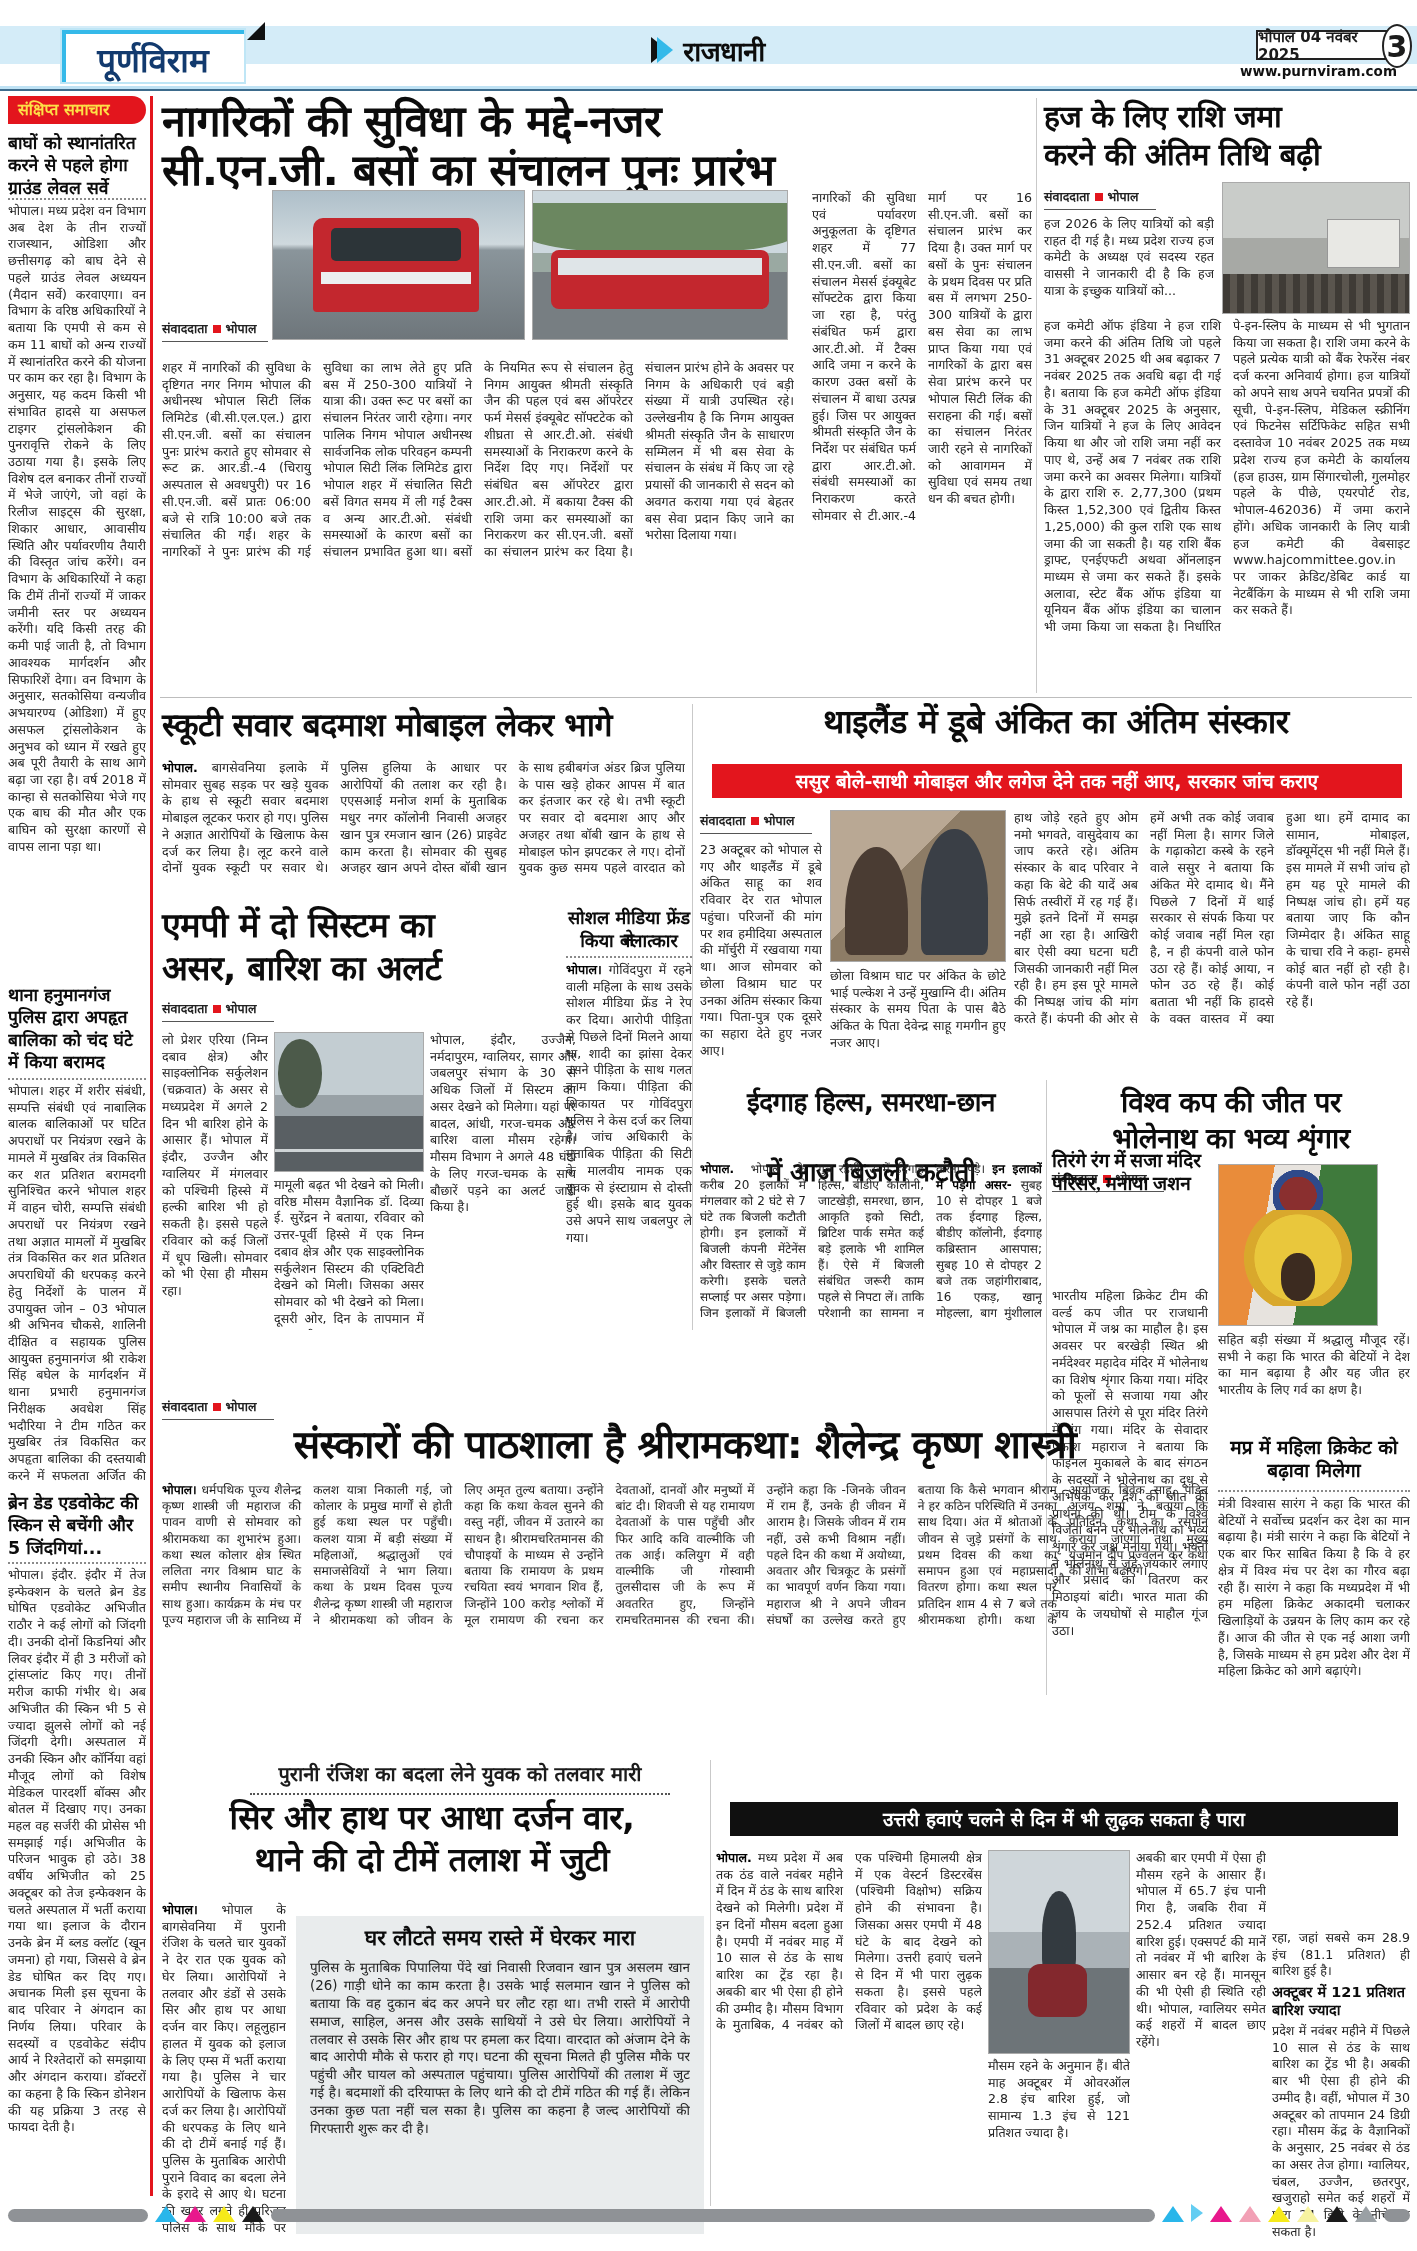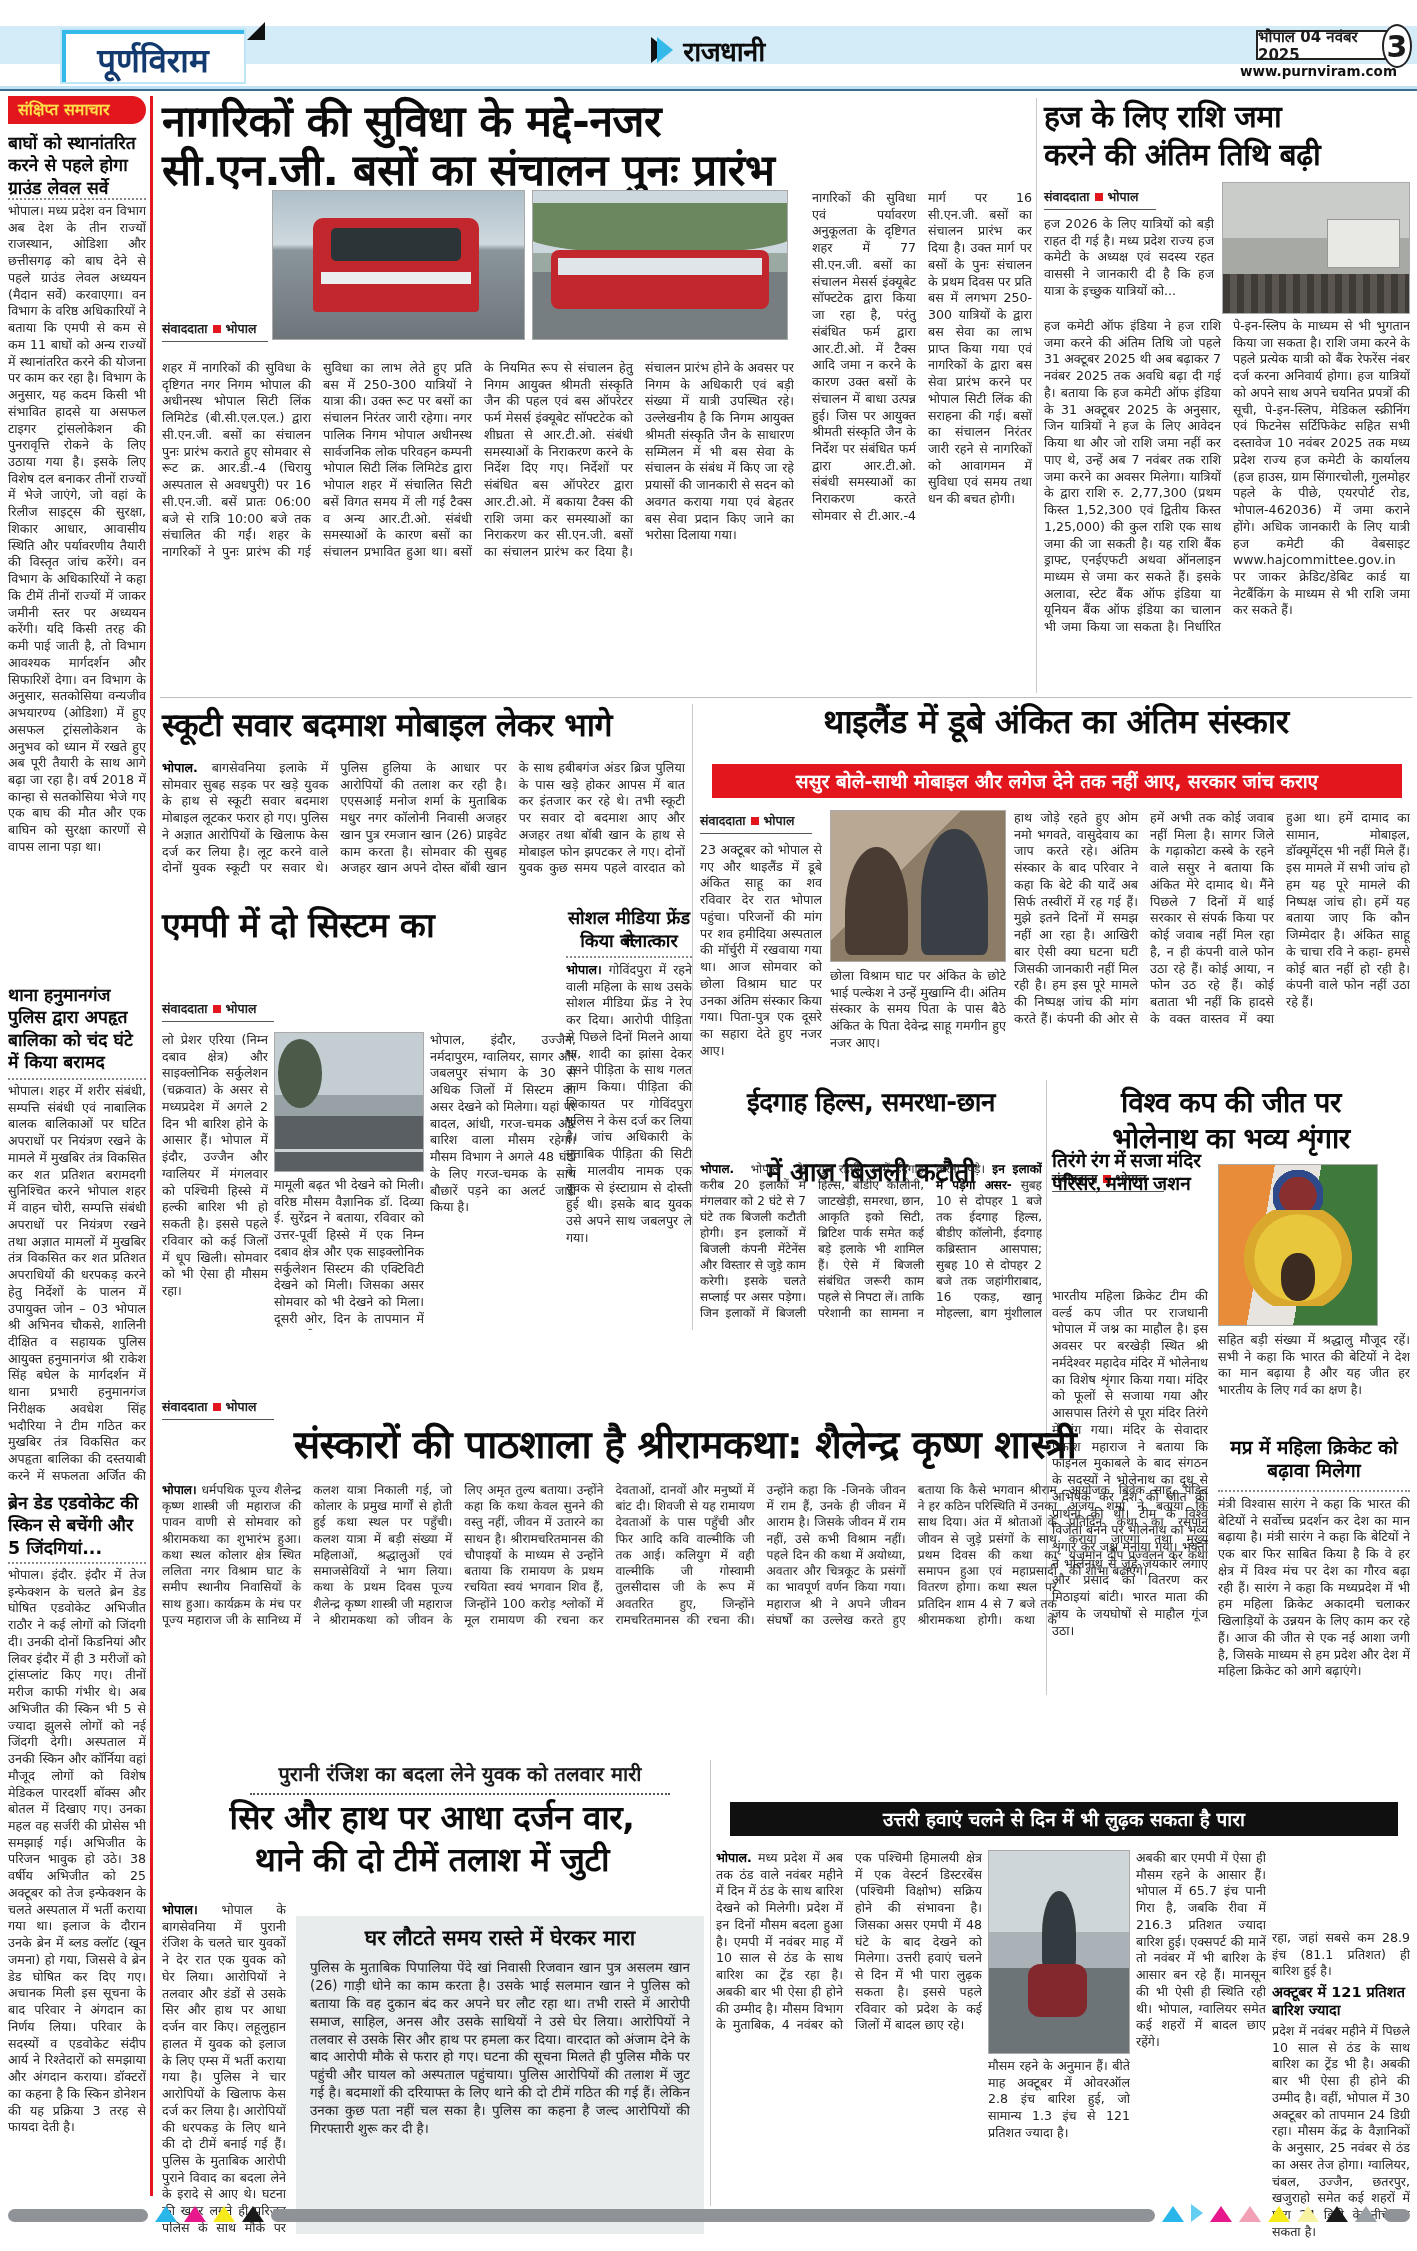--- a/index.html
+++ b/index.html
@@ -169,20 +169,21 @@
   </div>
   <div class="photo ph-ankit" style="left:830px;top:810px;width:176px;height:152px;">
     <span class="s1"></span>
     <span class="s2"></span>
   </div>
   <div class="abs body" style="left:700px;top:842px;width:122px;height:222px;">23 अक्टूबर को भोपाल से गए और थाइलैंड में डूबे अंकित साहू का शव रविवार देर रात भोपाल पहुंचा। परिजनों की मांग पर शव हमीदिया अस्पताल की मॉर्चुरी में रखवाया गया था। आज सोमवार को छोला विश्राम घाट पर उनका अंतिम संस्कार किया गया। पिता-पुत्र एक दूसरे का सहारा देते हुए नजर आए।</div>
   <div class="abs body" style="left:830px;top:968px;width:176px;height:96px;">छोला विश्राम घाट पर अंकित के छोटे भाई पल्केश ने उन्हें मुखाग्नि दी। अंतिम संस्कार के समय पिता के पास बैठे अंकित के पिता देवेन्द्र साहू गमगीन हुए नजर आए।</div>
   <div class="abs body cols" style="left:1014px;top:810px;width:396px;height:254px;column-count:3;">हाथ जोड़े रहते हुए ओम नमो भगवते, वासुदेवाय का जाप करते रहे। अंतिम संस्कार के बाद परिवार ने कहा कि बेटे की यादें अब सिर्फ तस्वीरों में रह गई हैं। मुझे इतने दिनों में समझ नहीं आ रहा है। आखिरी बार ऐसी क्या घटना घटी जिसकी जानकारी नहीं मिल रही है। हम इस पूरे मामले की निष्पक्ष जांच की मांग करते हैं। कंपनी की ओर से हमें अभी तक कोई जवाब नहीं मिला है। सागर जिले के गढ़ाकोटा कस्बे के रहने वाले ससुर ने बताया कि अंकित मेरे दामाद थे। मैंने पिछले 7 दिनों में थाई सरकार से संपर्क किया पर कोई जवाब नहीं मिल रहा है, न ही कंपनी वाले फोन उठा रहे हैं। कोई आया, न फोन उठ रहे हैं। कोई बताता भी नहीं कि हादसे के वक्त वास्तव में क्या हुआ था। हमें दामाद का सामान, मोबाइल, डॉक्यूमेंट्स भी नहीं मिले हैं। इस मामले में सभी जांच हो हम यह पूरे मामले की निष्पक्ष जांच हो। हमें यह बताया जाए कि कौन जिम्मेदार है। अंकित साहू के चाचा रवि ने कहा- हमसे कोई बात नहीं हो रही है। कंपनी वाले फोन नहीं उठा रहे हैं।</div>
 
   <div class="abs hl" style="left:162px;top:907px;width:420px;font-size:34px;">एमपी में दो सिस्टम का</div>
+  <div class="abs hl" style="left:162px;top:950px;width:420px;font-size:34px;">असर, बारिश का अलर्ट</div>
   <div class="abs byline" style="left:162px;top:1000px;width:112px;">
     <span>संवाददाता</span>
     <span class="sq"></span>
     <span>भोपाल</span>
   </div>
   <div class="abs body" style="left:162px;top:1032px;width:106px;height:298px;">लो प्रेशर एरिया (निम्न दबाव क्षेत्र) और साइक्लोनिक सर्कुलेशन (चक्रवात) के असर से मध्यप्रदेश में अगले 2 दिन भी बारिश होने के आसार हैं। भोपाल में इंदौर, उज्जैन और ग्वालियर में मंगलवार को पश्चिमी हिस्से में हल्की बारिश भी हो सकती है। इससे पहले रविवार को कई जिलों में धूप खिली। सोमवार को भी ऐसा ही मौसम रहा।</div>
   <div class="photo ph-rainstreet" style="left:274px;top:1032px;width:150px;height:140px;">
     <span class="s1"></span>
     <span class="s2"></span>
   </div>
@@ -253,21 +254,21 @@
   <div class="abs blackbar" style="left:730px;top:1802px;width:668px;height:34px;font-size:19px;">उत्तरी हवाएं चलने से दिन में भी लुढ़क सकता है पारा</div>
   <div class="abs body cols" style="left:716px;top:1850px;width:266px;height:352px;column-count:2;">
     <span class="dl">भोपाल.</span>
     <span>मध्य प्रदेश में अब तक ठंड वाले नवंबर महीने में दिन में ठंड के साथ बारिश देखने को मिलेगी। प्रदेश में इन दिनों मौसम बदला हुआ है। एमपी में नवंबर माह में 10 साल से ठंड के साथ बारिश का ट्रेंड रहा है। अबकी बार भी ऐसा ही होने की उम्मीद है। मौसम विभाग के मुताबिक, 4 नवंबर को एक पश्चिमी हिमालयी क्षेत्र में एक वेस्टर्न डिस्टरबेंस (पश्चिमी विक्षोभ) सक्रिय होने की संभावना है। जिसका असर एमपी में 48 घंटे के बाद देखने को मिलेगा। उत्तरी हवाएं चलने से दिन में भी पारा लुढ़क सकता है। इससे पहले रविवार को प्रदेश के कई जिलों में बादल छाए रहे।</span>
   </div>
   <div class="photo ph-scooter" style="left:988px;top:1850px;width:142px;height:204px;">
     <span class="s1"></span>
     <span class="s2"></span>
   </div>
   <div class="abs body" style="left:988px;top:2058px;width:142px;height:142px;">मौसम रहने के अनुमान हैं। बीते माह अक्टूबर में ओवरऑल 2.8 इंच बारिश हुई, जो सामान्य 1.3 इंच से 121 प्रतिशत ज्यादा है।</div>
-  <div class="abs body" style="left:1136px;top:1850px;width:130px;height:352px;">अबकी बार एमपी में ऐसा ही मौसम रहने के आसार हैं। भोपाल में 65.7 इंच पानी गिरा है, जबकि रीवा में 216.3 प्रतिशत ज्यादा बारिश हुई। एक्सपर्ट की मानें तो नवंबर में भी बारिश के आसार बन रहे हैं। मानसून की भी ऐसी ही स्थिति रही थी। भोपाल, ग्वालियर समेत कई शहरों में बादल छाए रहेंगे।</div>
+  <div class="abs body" style="left:1136px;top:1850px;width:130px;height:352px;">अबकी बार एमपी में ऐसा ही मौसम रहने के आसार हैं। भोपाल में 65.7 इंच पानी गिरा है, जबकि रीवा में 252.4 प्रतिशत ज्यादा बारिश हुई। एक्सपर्ट की मानें तो नवंबर में भी बारिश के आसार बन रहे हैं। मानसून की भी ऐसी ही स्थिति रही थी। भोपाल, ग्वालियर समेत कई शहरों में बादल छाए रहेंगे।</div>
   <div class="abs" style="left:1272px;top:1930px;width:138px;height:352px;overflow:hidden;">
     <div class="body">रहा, जहां सबसे कम 28.9 इंच (81.1 प्रतिशत) ही बारिश हुई है।</div>
     <div class="subhl" style="font-size:14.5px;margin:4px 0;">अक्टूबर में 121 प्रतिशत बारिश ज्यादा</div>
     <div class="body">प्रदेश में नवंबर महीने में पिछले 10 साल से ठंड के साथ बारिश का ट्रेंड भी है। अबकी बार भी ऐसा ही होने की उम्मीद है। वहीं, भोपाल में 30 अक्टूबर को तापमान 24 डिग्री रहा। मौसम केंद्र के वैज्ञानिकों के अनुसार, 25 नवंबर से ठंड का असर तेज होगा। ग्वालियर, चंबल, उज्जैन, छतरपुर, खजुराहो समेत कई शहरों में पारा 24 डिग्री के नीचे जा सकता है।</div>
   </div>
 
   <div class="abs strip" style="left:8px;top:2204px;width:1402px;height:18px;">
     <span class="bar" style="width:140px;"></span>
     <span class="tri t-c"></span>
     <span class="tri t-m"></span>

